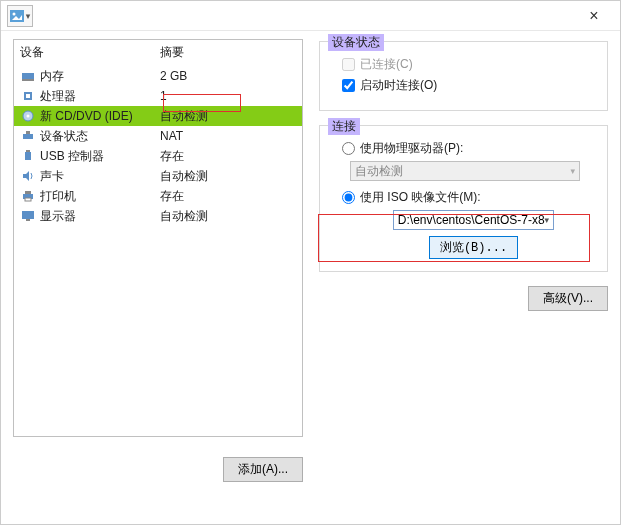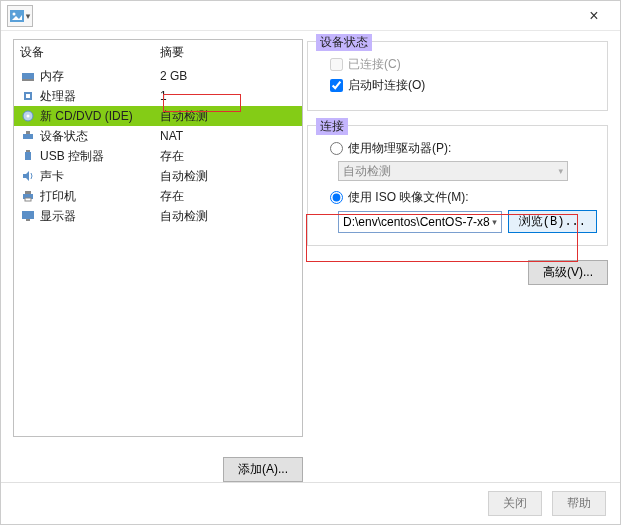--- a/index.html
+++ b/index.html
@@ -2,41 +2,41 @@
 <html><head>
 <meta charset="utf-8">
 <style>
 * { box-sizing: border-box; font-family: "Microsoft YaHei", "Segoe UI", sans-serif; font-size: 12px; }
 body { margin: 0; background: #fff; }
 .window { width: 621px; height: 525px; border: 1px solid #ccc; background: #fff; position: relative; }
 .titlebar { height: 30px; display: flex; align-items: center; padding: 0 6px; border-bottom: 1px solid #e8e8e8; }
 .title-icon-box { width: 26px; height: 22px; border: 1px solid #bbb; display: flex; align-items: center; justify-content: center; margin-right: 4px; background: #f7f7f7; }
 .dropdown-chev { margin-left: 2px; font-size: 9px; color: #555; }
 .close-btn { margin-left: auto; width: 40px; height: 28px; display: flex; align-items: center; justify-content: center; color: #333; cursor: pointer; }
-.body { display: flex; padding: 8px 12px 8px 12px; gap: 4px; }
+.body { display: flex; padding: 8px 12px 8px 12px; gap: 16px; }
 .left-pane { width: 290px; }
 .device-list-wrap { border: 1px solid #c0c0c0; height: 398px; background: #fff; }
 .list-header { display: flex; padding: 4px 6px; border-bottom: 1px solid transparent; font-weight: 400; color: #222; }
 .col-device { width: 140px; }
 .col-summary { flex: 1; }
 .list-row { display: flex; align-items: center; padding: 2px 6px; height: 20px; color: #222; cursor: pointer; }
 .list-row .icon-cell { width: 16px; height: 14px; margin-right: 4px; display: flex; align-items: center; justify-content: center; }
 .list-row.selected { background: #84cc16; }
 .hl-red { position: absolute; border: 1px solid #e03030; pointer-events: none; }
 .left-btns { display: flex; justify-content: flex-end; gap: 10px; margin-top: 20px; }
 .btn { padding: 3px 14px; border: 1px solid #adadad; background: #e1e1e1; cursor: pointer; }
 .right-pane { flex: 1; padding-top: 2px; }
 .group { margin-bottom: 14px; border: 1px solid #d8d8d8; padding: 10px 10px 12px 10px; position: relative; }
 .group-title { position: absolute; top: -8px; left: 8px; background: #c4b5fd; padding: 0 4px; color: #222; }
 .chk-row, .radio-row { display: flex; align-items: center; margin: 4px 12px; gap: 5px; color: #222; }
 .chk-row.disabled { color: #999; }
 input[type=checkbox], input[type=radio] { margin: 0; }
 .sub-combo { width: 230px; margin: 4px 0 8px 20px; }
 .combo-dis { width: 100%; border: 1px solid #c0c0c0; background: #efefef; color: #888; padding: 2px 4px; height: 20px; display:flex; align-items:center; justify-content:space-between;}
-.iso-row { display: flex; align-items: center; gap: 6px; margin: 0 0 0 20px; }
+.iso-row { display: flex; align-items: center; gap: 6px; margin: 0 0 0 20px; flex-direction: column; }
 .iso-input { flex: 1; border: 1px solid #7a9fcf; padding: 2px 4px; height: 22px; display:flex; align-items:center; justify-content:space-between; }
 .iso-input .chev { font-size: 9px; color: #555; }
 .browse-btn { padding: 2px 10px; border: 1px solid #0078d7; background: #e5f1fb; cursor: pointer; font-family: Liberation Mono, monospace; }
 .adv-row { display: flex; justify-content: flex-end; margin-top: 10px; }
 .footer { position: absolute; bottom: 0; left: 0; right: 0; padding: 8px 14px; display: flex; justify-content: flex-end; gap: 10px; border-top: 1px solid #e0e0e0; }
 .footer .btn.faded { opacity: 0.55; }
 svg { display: block; }
 </style>
 </head>
 <body>
@@ -194,17 +194,13 @@
       </div>
 
       <div class="adv-row">
         <button class="btn">高级(V)...</button>
       </div>
     </div>
   </div>
 
   <div class="hl-red" style="left:162px; top:93px; width:78px; height:18px;"></div>
 
-  <div class="footer">
-    <button class="btn faded">关闭</button>
-    <button class="btn faded">帮助</button>
-  </div>
 </div>
 
 </body></html>

